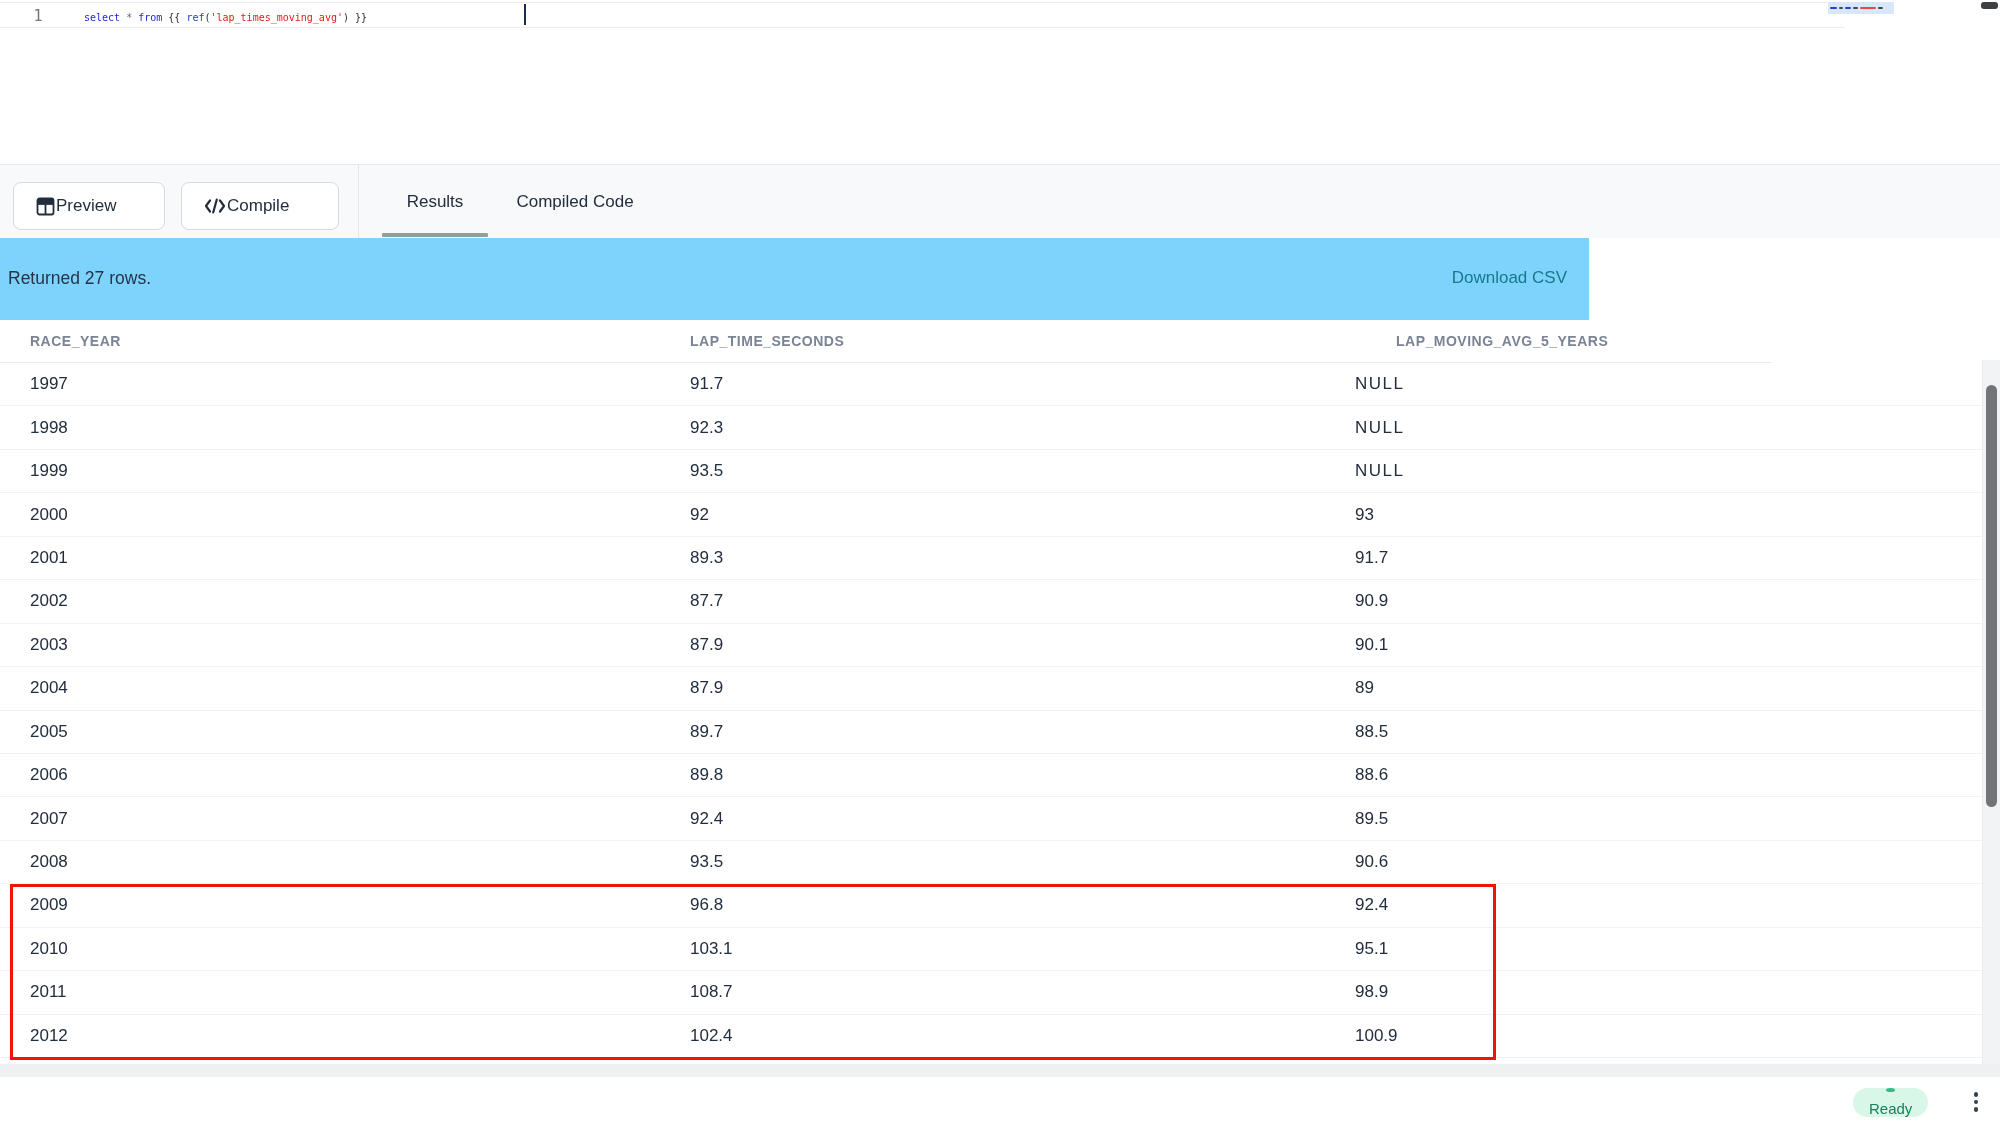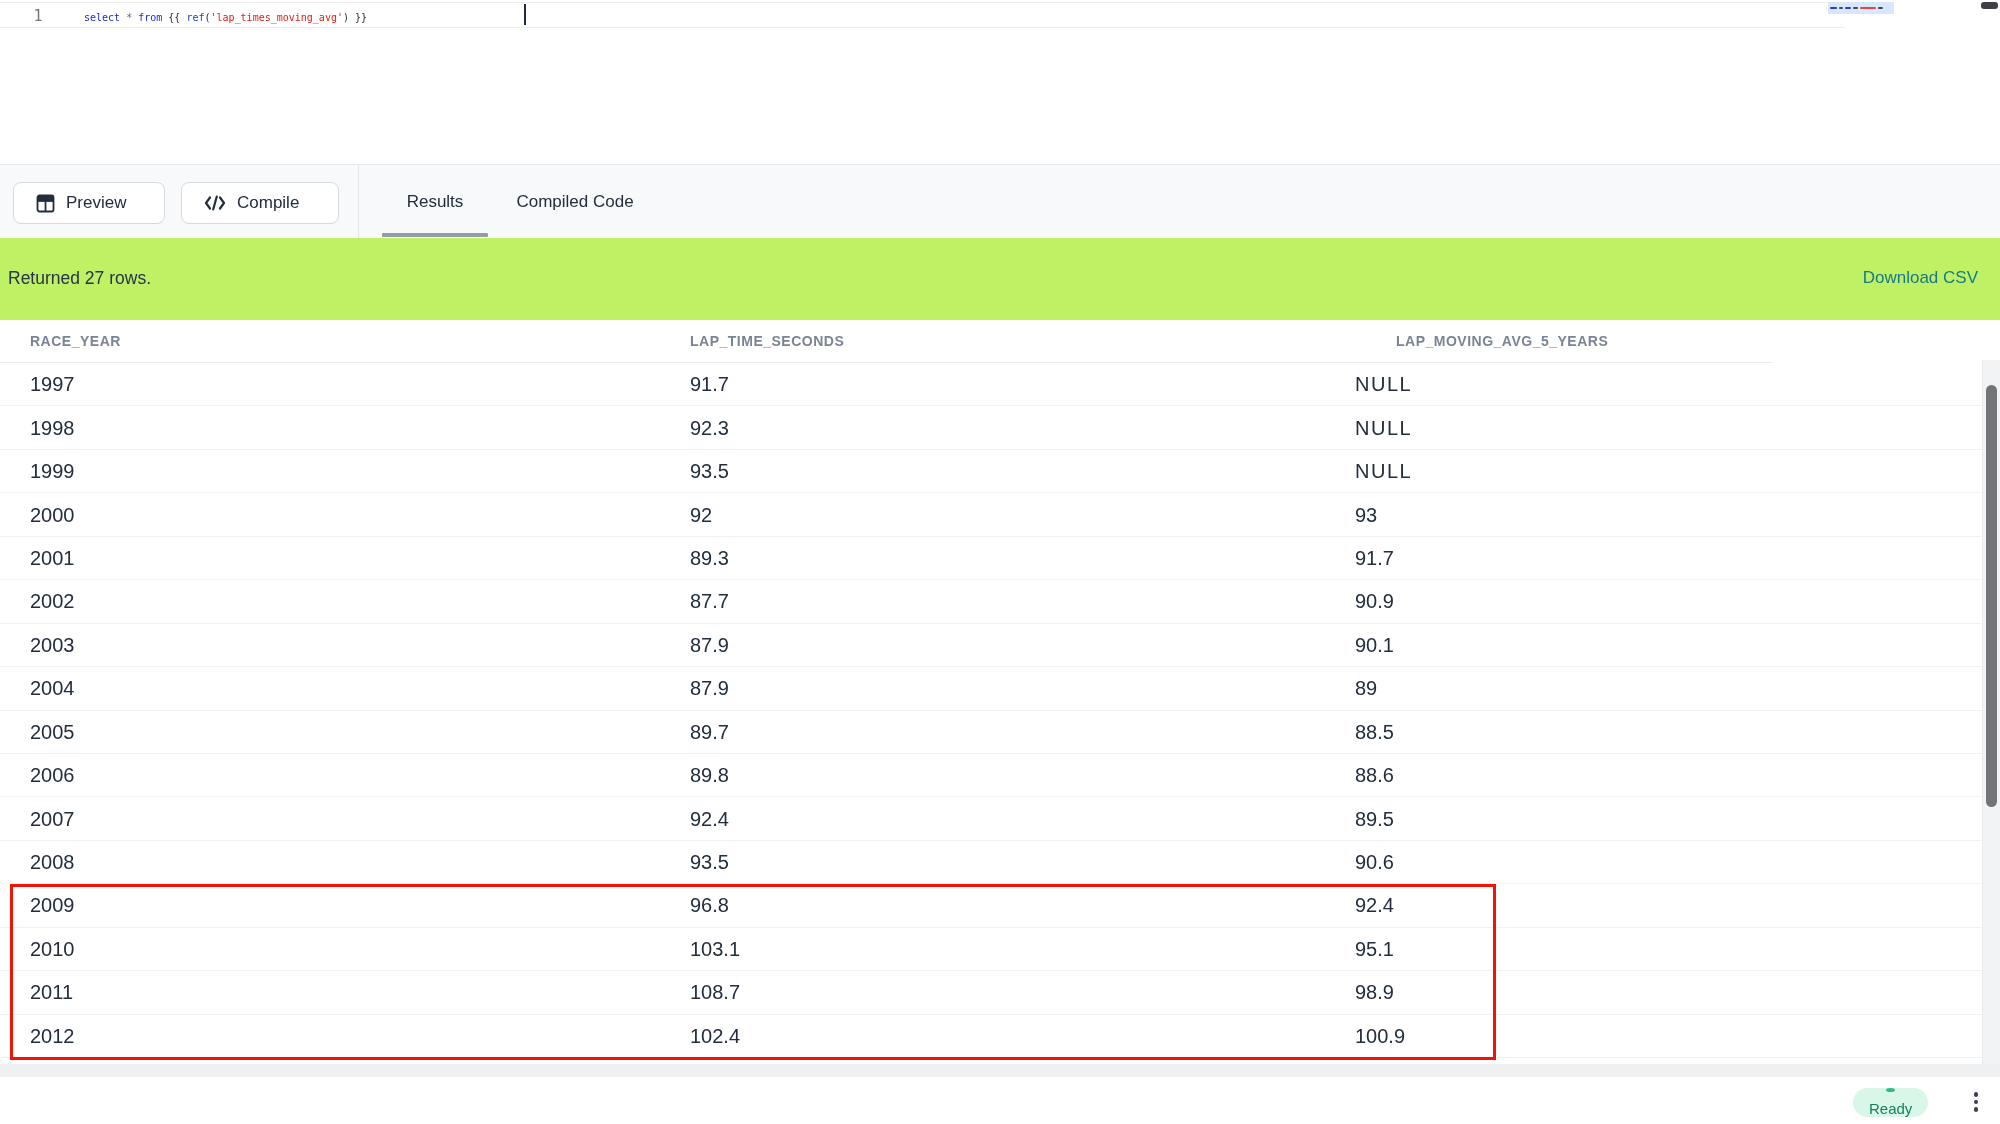--- a/index.html
+++ b/index.html
@@ -41,56 +41,56 @@
     position:absolute; left:1981px; top:2px; width:17px; height:7px;
     background:#3f4045; border-radius:3px;
   }
 
   
   .toolbar {
     position:absolute; left:0; top:164px; width:2000px; height:74px;
     background:#f8f9fa; border-top:1px solid #e7e9ec;
   }
   .btn {
-    position:absolute; top:17px; height:42px; background:#fff;
+    position:absolute; top:17px; height:48px; background:#fff;
     border:1px solid #d6dade; border-radius:8px; display:flex; align-items:center;
-    gap:11px; padding:0 22px; font-size:17px; color:#222e3e; cursor:pointer;
+    gap:1px; padding:0 22px; font-size:17px; color:#222e3e; cursor:pointer;
   }
   .btn svg { display:block; }
   .btn-preview { left:13px; width:152px; }
   .btn-compile { left:181px; width:158px; }
   .toolbar-divider { position:absolute; left:358px; top:0; width:1px; height:74px; background:#e4e6e9; }
   .tab {
     position:absolute; top:0; height:74px; display:flex; align-items:center;
     justify-content:center; font-size:17px; color:#222e3e; cursor:pointer;
   }
   .tab-results  { left:382px; width:106px; }
   .tab-compiled { left:512px; width:126px; }
   .tab.active::after {
     content:""; position:absolute; left:0; bottom:2px; width:100%; height:4px;
     background:#949ba7; border-radius:1px;
   }
 
   
-  .results-header { position:absolute; left:0; top:238px; width:2000px; height:82px; background:#bef264;padding-left:16px; }
+  .results-header { position:absolute; left:0; top:238px; width:1589px; height:82px; background:#7dd3fc;padding-left:16px; }
   .summary { position:absolute; left:8px; top:30px; font-size:17.5px; color:#27334a; }
   .download-csv { position:absolute; right:22px; top:30px; font-size:17px; color:#17798c; cursor:pointer; }
 
   
   .thead {
     position:absolute; left:0; top:320px; width:1772px; height:43px;
     border-bottom:1px solid #e8eaed; background:#fff;
   }
   .thead span {
     position:absolute; top:50%; transform:translateY(-50%);
     font-size:14px; font-weight:bold; letter-spacing:0.5px; color:#7b8494;
   }
   .tbody { position:absolute; left:0; top:363px; width:2000px; }
   .trow { position:relative; width:2000px; height:43.45px; border-bottom:1px solid #f1f2f4; }
-  .trow span { position:absolute; top:50%; transform:translateY(-50%); font-size:20px; color:#222d3d; }
+  .trow span { position:absolute; top:50%; transform:translateY(-50%); font-size:17px; color:#222d3d; }
   .col1 { left:30px; }  .col2 { left:690px; } .col3 { left:1355px; }
   .thead .col3h { left:1396px; }
   .nullval { color:#a2a9b4; letter-spacing:1.5px; }
 
   
   .highlight-box {
     position:absolute; left:10px; top:884px; width:1486px; height:176px;
     border:3px solid #ee1507; pointer-events:none;
   }
 

